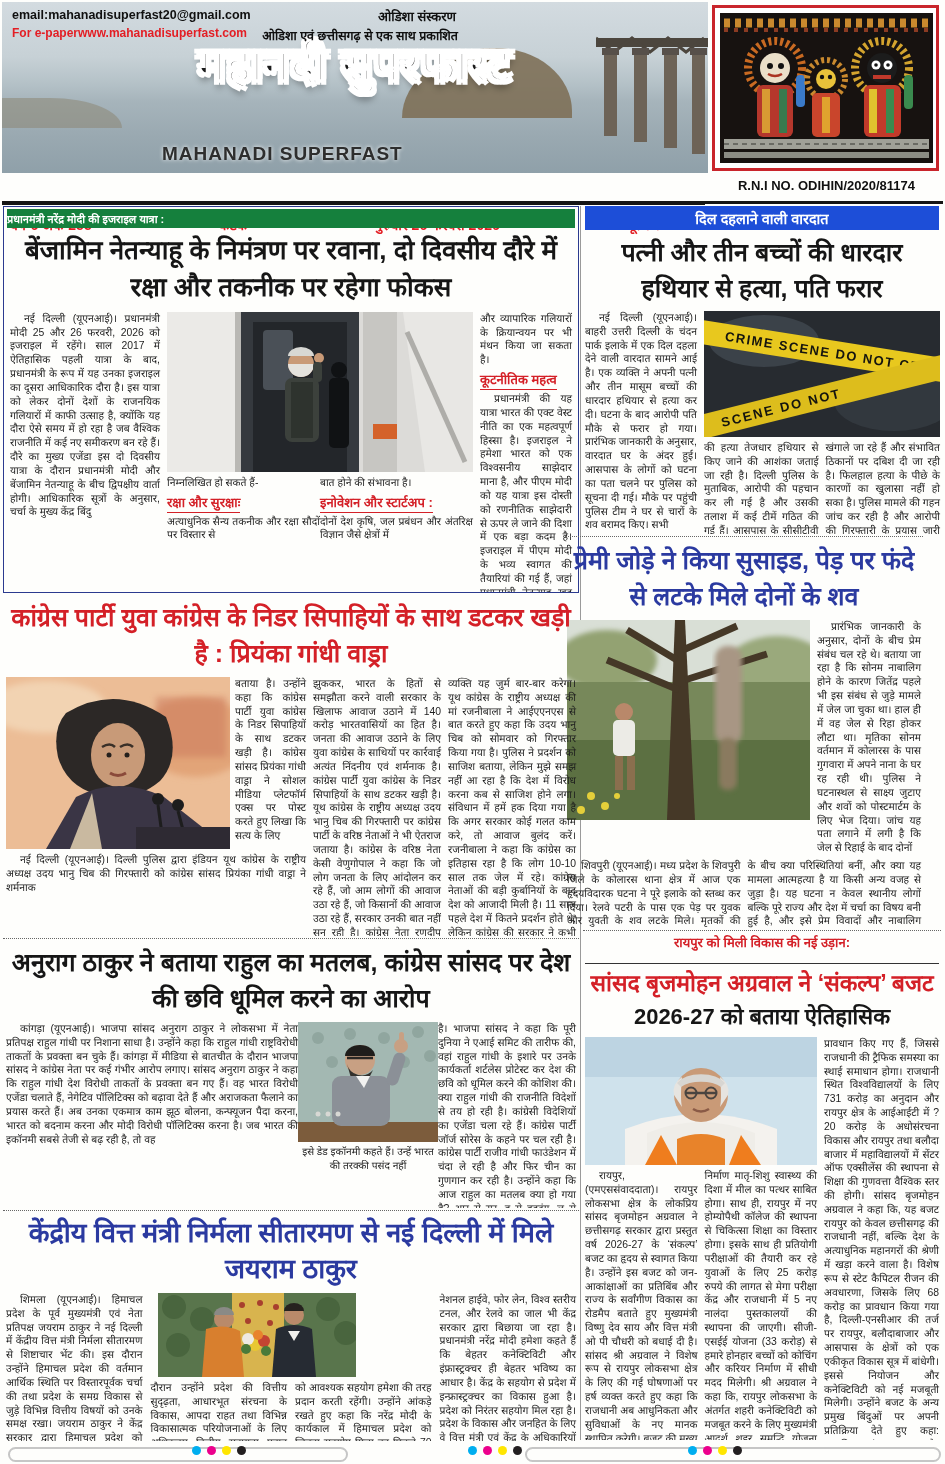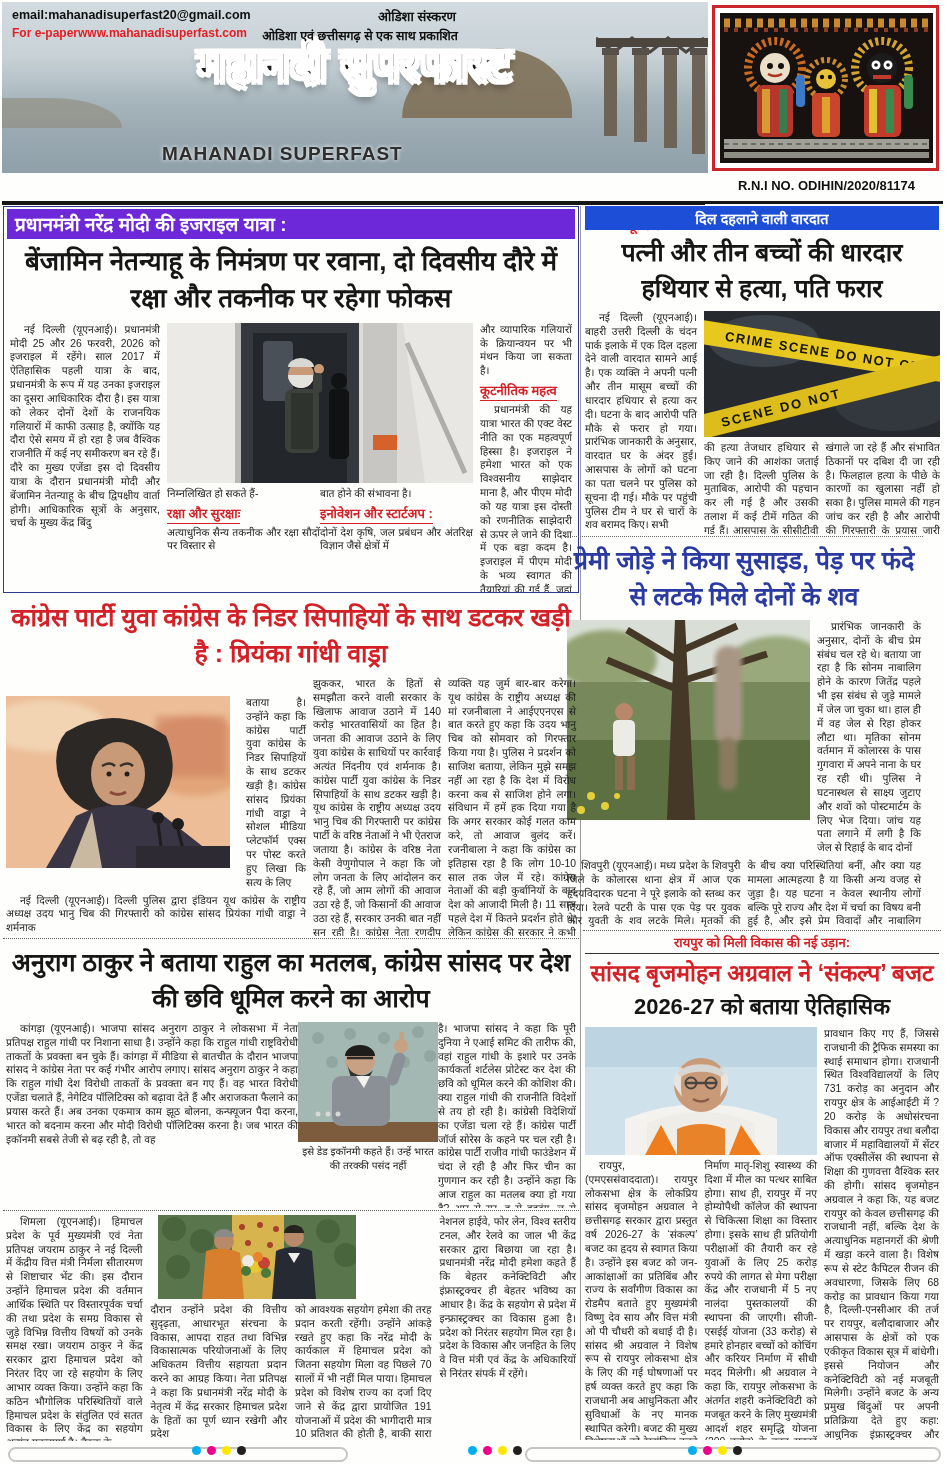--- a/index.html
+++ b/index.html
@@ -37,21 +37,21 @@
   .hl-black{color:#161616;}
   .hl-red{color:#d42027;}
   .hl-blue{color:#2b3aa0;}
   .headline{font-weight:bold;text-align:center;line-height:1.42;}
   .photo{overflow:hidden;background:#ccc;}
   .caption{font-size:10.2px;text-align:center;color:#1e1e1e;margin-top:2px;}
   .vdiv{position:absolute;left:580px;top:206px;height:1234px;border-left:1px solid #9a9a9a;}
   .dotsep{border-top:1.5px dotted #666;}
   
   .a-modi{left:3px;top:206px;width:576px;height:387px;border:1.5px solid #2b3a8f;padding:2px 3px;}
-  .kickerA{background:#6d28d9;color:#fff;font-size:19px;font-weight:bold;padding:2px 8px;}
+  .kickerA{background:#15803d;color:#fff;font-size:11px;font-weight:bold;padding:2px 0;}
   .a-modi .headline{font-size:26px;margin:4px 2px;}
   .modi-body{display:flex;gap:7px;padding:2px 3px;}
   .modi-c1{width:150px;flex:none;}
   .modi-mid{width:306px;flex:none;}
   .modi-mid-row{display:flex;margin-top:4px;}
   .modi-mid-row>div{flex:1;}
   .modi-c5{flex:1;}
   
   .a-crime{left:583px;top:206px;width:358px;height:328px;padding:0 2px;}
   .kickerB{background:#1d4ed8;color:#fff;text-align:center;font-size:14.5px;font-weight:bold;padding:2px 0;}
@@ -66,21 +66,21 @@
   .a-suicide .headline{font-size:25px;margin:2px 0 6px;}
   .sui-row1{display:flex;gap:7px;}
   .sui-side{flex:1;}
   .sui-row2{display:flex;gap:7px;margin-top:4px;}
   .sui-row2>div{flex:1;}
   
   .a-priyanka{left:3px;top:596px;width:576px;height:340px;padding:2px 3px;}
   .a-priyanka .headline{font-size:25px;margin:2px 0 6px;}
   .pri-body{display:flex;gap:7px;}
   .pri-left{width:300px;flex:none;}
-  .pri-row1{display:flex;gap:16px;margin-top:19px;}
+  .pri-row1{display:flex;gap:5px;}
   .pri-side{flex:1;}
   .pri-row2{display:flex;gap:7px;margin-top:4px;}
   .pri-row2>div{flex:1;}
   .pri-right{flex:1;display:flex;gap:7px;}
   .pri-right>div{flex:1;}
   
   .a-anurag{left:3px;top:938px;width:576px;height:270px;padding:4px 3px 0;}
   .a-anurag .headline{font-size:25px;margin:2px 0 6px;}
   .anu-body{display:flex;gap:0;}
   .anu-c1{width:292px;flex:none;}
@@ -89,21 +89,21 @@
   
   .a-jairam{left:3px;top:1210px;width:576px;height:231px;padding:4px 3px 0;}
   .a-jairam .headline{font-size:27px;line-height:1.35;margin:0 0 5px;}
   .jai-body{position:relative;display:flex;gap:8px;}
   .jai-c{flex:1;}
   .jai-pad{padding-top:88px;}
   .jai-photo{position:absolute;left:152px;top:0;width:198px;height:84px;}
   
   .a-brij{left:583px;top:930px;width:358px;height:510px;padding:2px 2px 0;}
   .brij-kicker{color:#d42027;font-size:13px;font-weight:bold;text-align:center;
-               border-bottom:1.5px solid #333;padding-bottom:2px;}
+               border-bottom:1.5px solid #333;padding-bottom:12px;}
   .brij-h1{font-size:23px;margin-top:3px;}
   .brij-h2{font-size:22px;margin:1px 0 5px;}
   .brij-body{display:flex;gap:7px;}
   .brij-left{width:232px;flex:none;}
   .brij-row{display:flex;gap:7px;margin-top:4px;}
   .brij-row>div{flex:1;}
   .brij-c3{flex:1;}
   
   .pill{position:absolute;height:11px;border:2px solid #c6c6c6;border-radius:8px;top:1447px;}
   .dots{position:absolute;top:1446px;display:flex;gap:6px;}
@@ -388,20 +388,22 @@
               </g>
           </svg>
         </div>
         <div class="caption">इसे डेड इकॉनमी कहते हैं। उन्हें भारत की तरक्की पसंद नहीं</div>
       </div>
       <div class="anu-c3 bt">है। भाजपा सांसद ने कहा कि पूरी दुनिया ने एआई समिट की तारीफ की, वहां राहुल गांधी के इशारे पर उनके कार्यकर्ता शर्टलेस प्रोटेस्ट कर देश की छवि को धूमिल करने की कोशिश की। क्या राहुल गांधी की राजनीति विदेशों से तय हो रही है। कांग्रेसी विदेशियों का एजेंडा चला रहे हैं। कांग्रेस पार्टी जॉर्ज सोरेस के कहने पर चल रही है। कांग्रेस पार्टी राजीव गांधी फाउंडेशन में चंदा ले रही है और फिर चीन का गुणगान कर रही है। उन्होंने कहा कि आज राहुल का मतलब क्या हो गया है? आर से रार, ह से हुडदंग, ल से लंफगई। उनकी जगहंसाई हो रही है। सवाल पूछे जा रहे हैं कि क्या राहुल गांधी सच में नेता प्रतिपक्ष हैं।</div>
     </div>
   </div>
 
   <div class="art a-jairam dotsep">
+    <div class="headline hl-blue"><span>केंद्रीय वित्त मंत्री निर्मला सीतारमण से नई दिल्ली में मिले</span><br>
+      <span>जयराम ठाकुर</span></div>
     <div class="jai-body">
       <div class="jai-photo photo">
         <svg width="198" height="84" viewBox="0 0 198 84" preserveAspectRatio="none">
           <rect width="198" height="84" fill="#59754c"></rect>
           <g fill="#49653e">
               <circle cx="16" cy="14" r="12"></circle>
               <circle cx="44" cy="26" r="12"></circle>
               <circle cx="170" cy="16" r="12"></circle>
               <circle cx="188" cy="40" r="12"></circle>
               <circle cx="20" cy="52" r="12"></circle>

